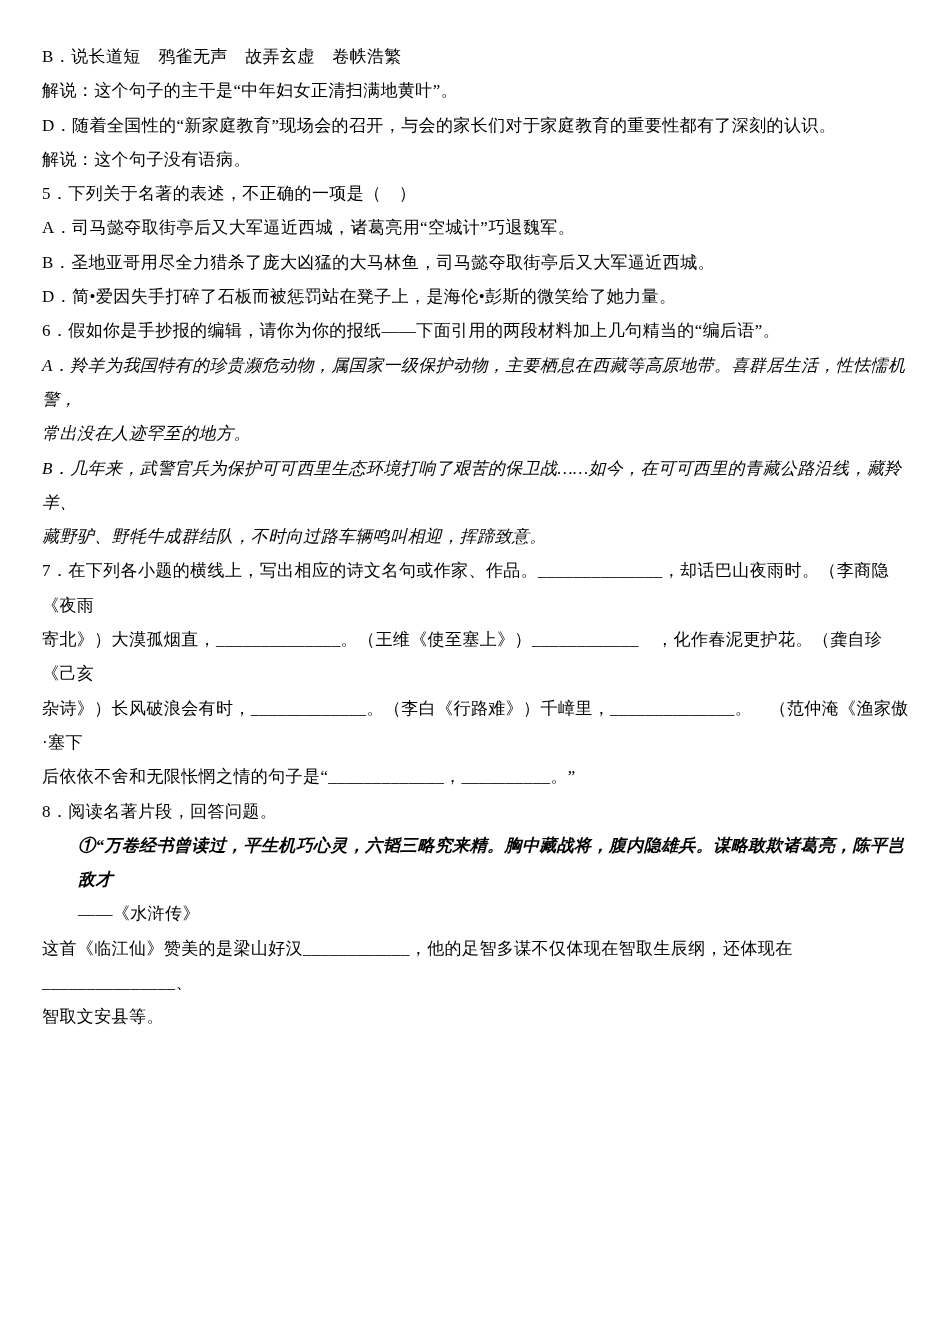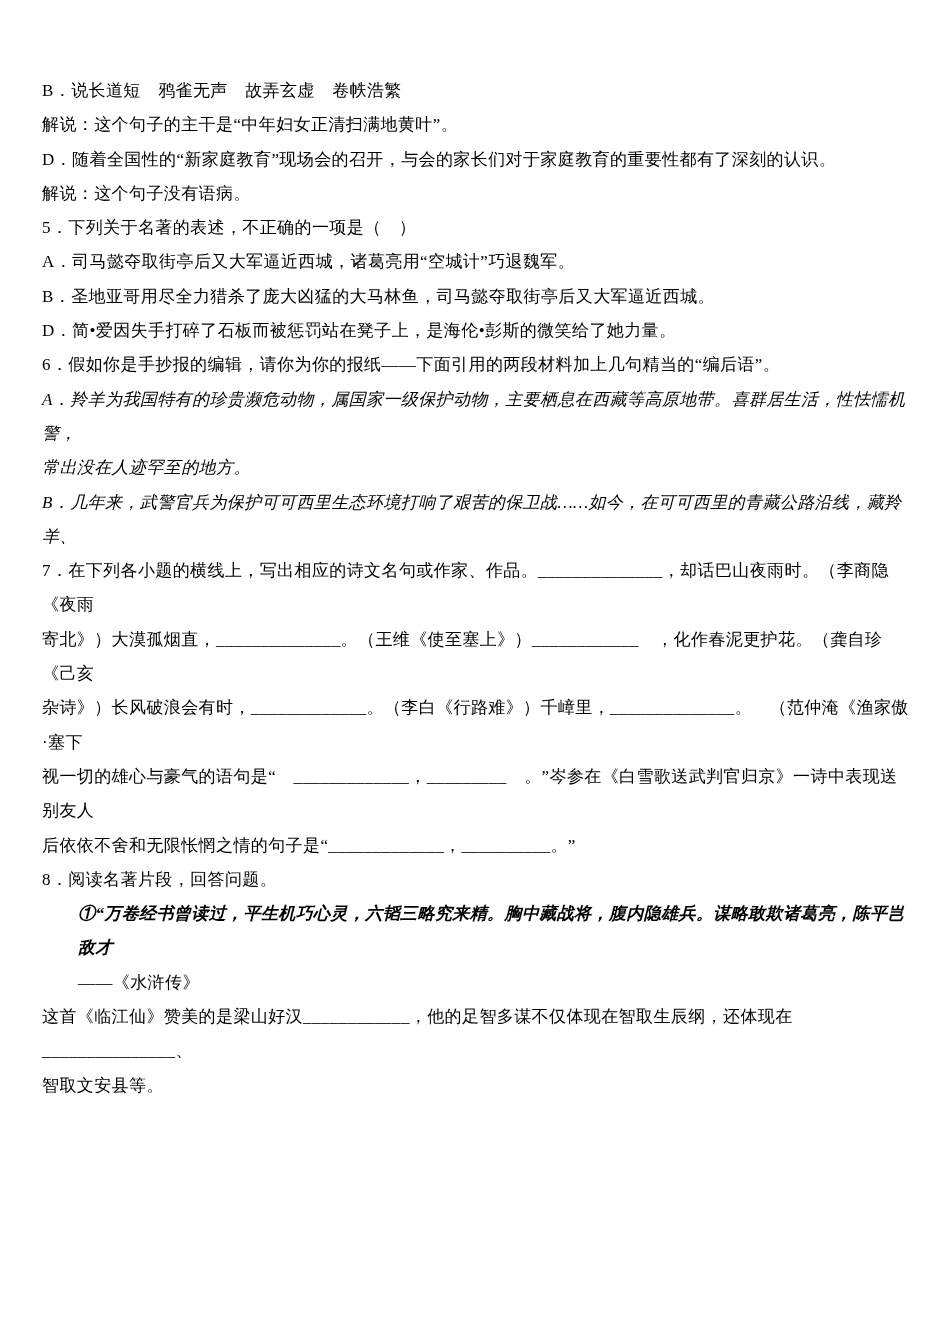--- a/index.html
+++ b/index.html
@@ -6,21 +6,21 @@
   html, body { background: #ffffff; }
   .page {
     position: relative;
     width: 950px;
     height: 1344px;
     margin: 0 auto;
     background: #ffffff;
     color: #000000;
     font-family: "Liberation Serif", "DejaVu Serif", serif;
     font-size: 17px;
-    padding: 74px 40px 0 42px;
+    padding: 40px 40px 0 42px;
     overflow: hidden;
   }
   .doc-body { width: 100%; }
   .line {
     line-height: 34.3px;
     white-space: pre-wrap;
     letter-spacing: 0.4px;
     min-height: 34.3px;
   }
   .line.italic { font-style: italic; }
@@ -37,24 +37,24 @@
       <div class="line">D．随着全国性的“新家庭教育”现场会的召开，与会的家长们对于家庭教育的重要性都有了深刻的认识。</div>
       <div class="line">解说：这个句子没有语病。</div>
       <div class="line">5．下列关于名著的表述，不正确的一项是（　）</div>
       <div class="line">A．司马懿夺取街亭后又大军逼近西城，诸葛亮用“空城计”巧退魏军。</div>
       <div class="line">B．圣地亚哥用尽全力猎杀了庞大凶猛的大马林鱼，司马懿夺取街亭后又大军逼近西城。</div>
       <div class="line">D．简•爱因失手打碎了石板而被惩罚站在凳子上，是海伦•彭斯的微笑给了她力量。</div>
       <div class="line">6．假如你是手抄报的编辑，请你为你的报纸——下面引用的两段材料加上几句精当的“编后语”。</div>
       <div class="line italic">A．羚羊为我国特有的珍贵濒危动物，属国家一级保护动物，主要栖息在西藏等高原地带。喜群居生活，性怯懦机警，</div>
       <div class="line italic">常出没在人迹罕至的地方。</div>
       <div class="line italic">B．几年来，武警官兵为保护可可西里生态环境打响了艰苦的保卫战……如今，在可可西里的青藏公路沿线，藏羚羊、</div>
+      <div class="line italic">藏野驴、野牦牛成群结队，不时向过路车辆鸣叫相迎，挥蹄致意。</div>
       <div class="line">7．在下列各小题的横线上，写出相应的诗文名句或作家、作品。______________，却话巴山夜雨时。（李商隐《夜雨</div>
       <div class="line">寄北》）大漠孤烟直，______________。（王维《使至塞上》）____________　，化作春泥更护花。（龚自珍《己亥</div>
       <div class="line">杂诗》）长风破浪会有时，_____________。（李白《行路难》）千嶂里，______________。　（范仲淹《渔家傲·塞下</div>
-      <div class="line">视一切的雄心与豪气的语句是“　_____________，_________　。”岑参在《白雪歌送武判官归京》一诗中表现送别友人</div>
       <div class="line">后依依不舍和无限怅惘之情的句子是“_____________，__________。”</div>
       <div class="line">8．阅读名著片段，回答问题。</div>
       <div class="line bold-italic indent">①“万卷经书曾读过，平生机巧心灵，六韬三略究来精。胸中藏战将，腹内隐雄兵。谋略敢欺诸葛亮，陈平岂敌才</div>
       <div class="line indent">——《水浒传》</div>
       <div class="line">这首《临江仙》赞美的是梁山好汉____________，他的足智多谋不仅体现在智取生辰纲，还体现在_______________、</div>
       <div class="line">智取文安县等。</div>
     </div>
 </div>
 
 </body></html>

